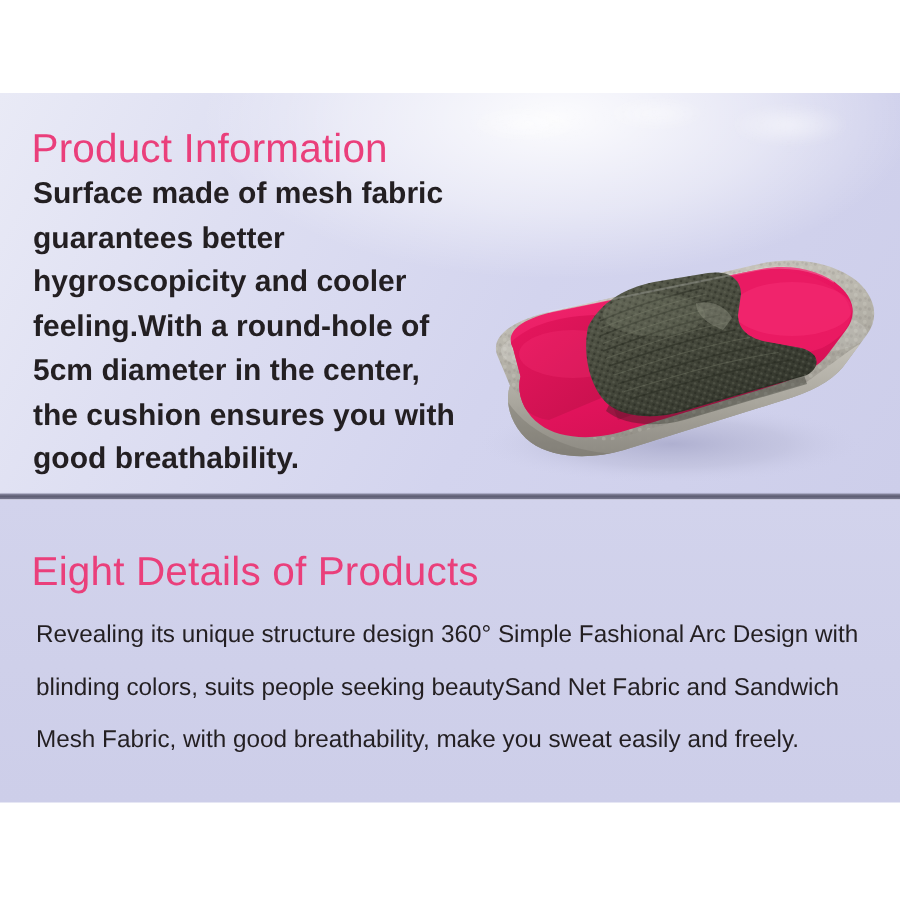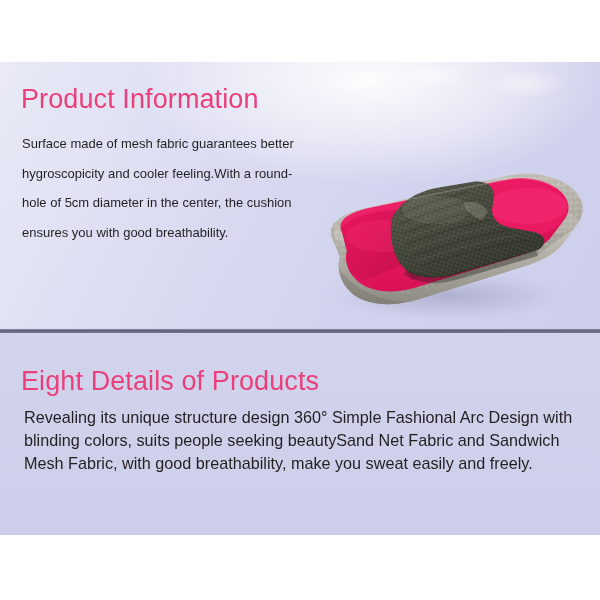--- a/index.html
+++ b/index.html
@@ -65,31 +65,32 @@
     font-size: 27px;
   }
 
   .body-text {
     position: absolute;
     color: #231f22;
     font-weight: 400;
   }
   .body-top {
     left: 22px;
-    top: 67px;
+    top: 53px;
     width: 290px;
-    font-size: 13px;
+    font-size: 20px;
     line-height: 29.5px;
+    font-weight: bold;
   }
   .body-bottom {
     left: 24px;
     top: 73px;
     width: 560px;
     font-size: 16.2px;
-    line-height: 23px;
+    line-height: 35px;
   }
 
   
   .product-photo {
     position: absolute;
     left: 296px;
     top: 52px;
     width: 296px;
     height: 214px;
   }

